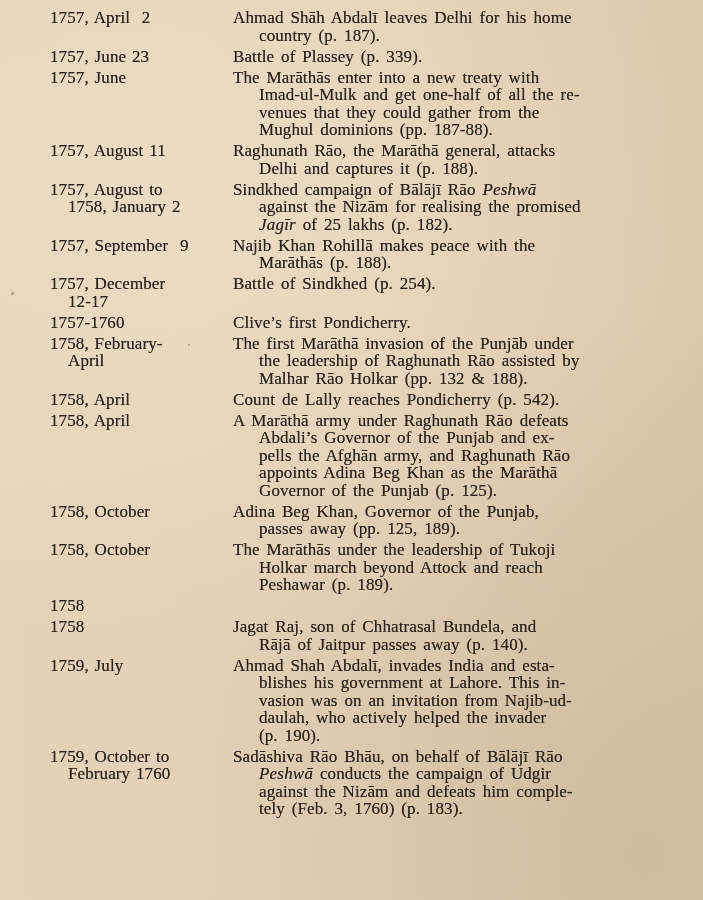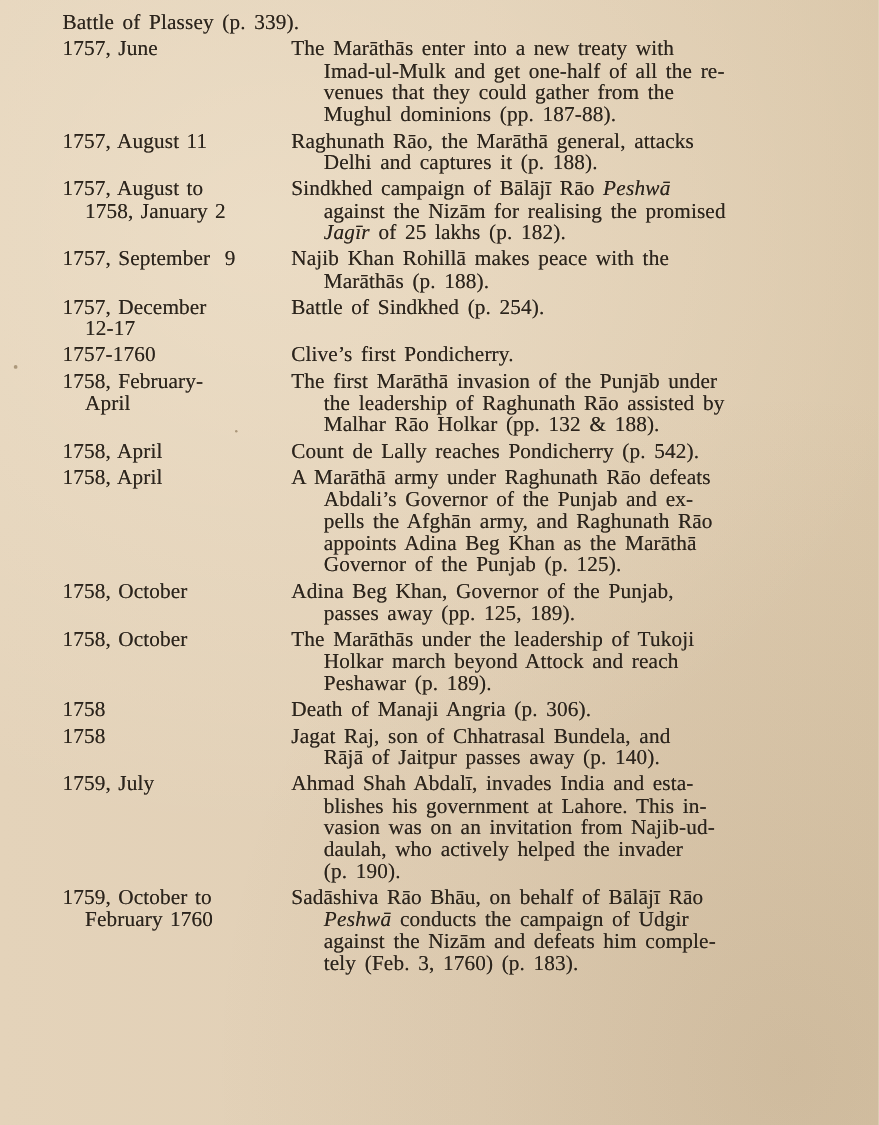--- a/index.html
+++ b/index.html
@@ -54,22 +54,27 @@
     background: rgba(122,98,66,0.55);
   }
   .speck.s1 { left: 11px;  top: 292px; width: 3px; height: 3px; }
   .speck.s2 { left: 188px; top: 344px; width: 2px; height: 2px; }
 </style>
 </head>
 <body>
 
 <div class="page">
   <div class="timeline">
+  <div class="row">
+    <div class="date">1757, April&nbsp; 2</div>
+    <div class="desc">Ahmad Shāh Abdalī leaves Delhi for his home<br>country (p. 187).</div>
+  </div>
 
   <div class="row">
+    <div class="date">1757, June 23</div>
     <div class="desc">Battle of Plassey (p. 339).</div>
   </div>
 
   <div class="row">
     <div class="date">1757, June</div>
     <div class="desc">The Marāthās enter into a new treaty with<br>Imad-ul-Mulk and get one-half of all the re-<br>venues that they could gather from the<br>Mughul dominions (pp. 187-88).</div>
   </div>
 
   <div class="row">
     <div class="date">1757, August 11</div>
@@ -116,21 +121,20 @@
     <div class="desc">Adina Beg Khan, Governor of the Punjab,<br>passes away (pp. 125, 189).</div>
   </div>
 
   <div class="row">
     <div class="date">1758, October</div>
     <div class="desc">The Marāthās under the leadership of Tukoji<br>Holkar march beyond Attock and reach<br>Peshawar (p. 189).</div>
   </div>
 
   <div class="row">
     <div class="date">1758</div>
-    <div class="desc">Death of Manaji Angria (p. 306).</div>
   </div>
 
   <div class="row">
     <div class="date">1758</div>
     <div class="desc">Jagat Raj, son of Chhatrasal Bundela, and<br>Rājā of Jaitpur passes away (p. 140).</div>
   </div>
 
 
   <div class="row">
     <div class="date">1759, July</div>

